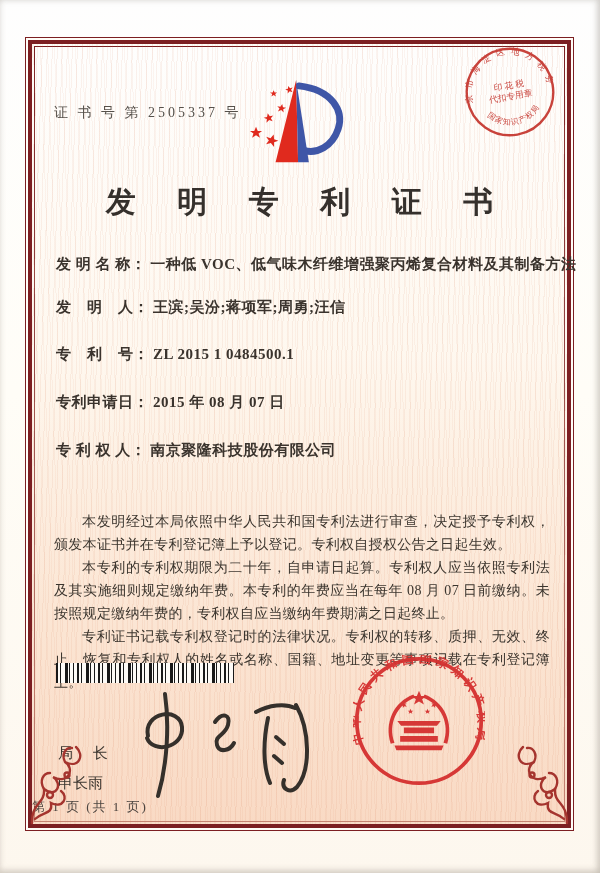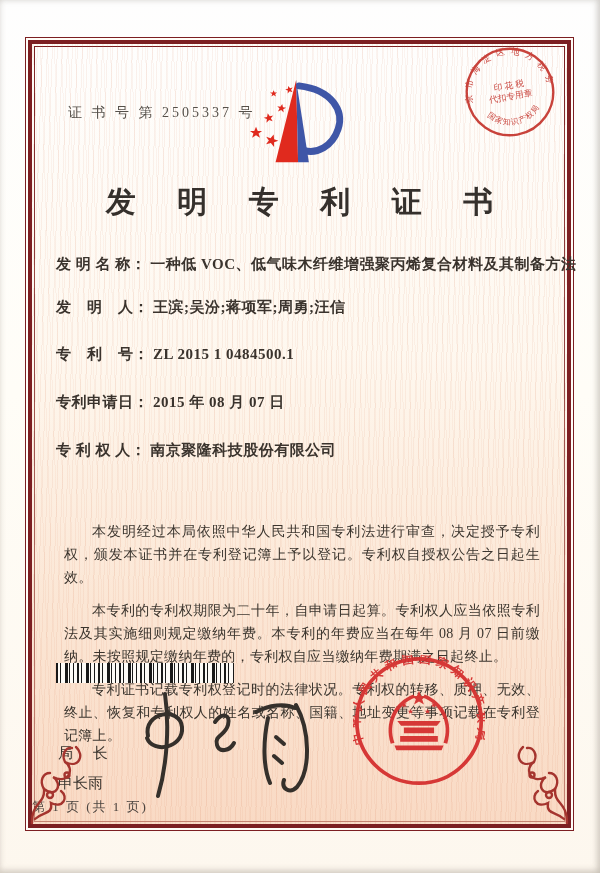--- a/index.html
+++ b/index.html
@@ -21,40 +21,40 @@
   }
   .guilloche{
     position:absolute;inset:0;pointer-events:none;
     background:
       repeating-linear-gradient(92deg, rgba(216,128,92,.10) 0 1px, rgba(0,0,0,0) 1px 5px),
       repeating-linear-gradient(88deg, rgba(216,128,92,.08) 0 1px, rgba(0,0,0,0) 1px 7px),
       linear-gradient(180deg, rgba(255,255,255,0) 0%, rgba(252,226,204,.20) 40%,
                       rgba(248,206,176,.45) 72%, rgba(246,198,168,.60) 100%);
   }
   .cert-no{
-    position:absolute;left:36px;top:60px;font-size:14px;letter-spacing:3px;
+    position:absolute;left:22px;top:60px;font-size:14px;letter-spacing:3px;
     color:#55504a;white-space:nowrap;
   }
   .logo{position:absolute;left:216px;top:34px;width:108px;height:90px;}
   .tax-seal{position:absolute;left:432px;top:2px;width:92px;height:92px;transform:rotate(-10deg);opacity:.92;}
   .title{
     position:absolute;left:0;right:0;top:138px;text-align:center;
     font-size:30px;font-weight:700;letter-spacing:17px;color:#35302c;text-indent:17px;
   }
   .field{
     position:absolute;left:24px;right:20px;font-size:15px;color:#3a332d;
     white-space:nowrap;letter-spacing:.5px;
   }
   .field .lbl{font-weight:600;}
   .field .val{font-weight:600;margin-left:4px;}
   .body-text{
     position:absolute;left:22px;top:466px;width:496px;font-size:14px;line-height:23px;
     color:#3b352e;text-align:justify;letter-spacing:.3px;
   }
-  .body-text p{margin:10px;text-indent:2em;}
+  .body-text p{margin:0;text-indent:2em;}
   .barcode{
     position:absolute;left:24px;top:619px;width:178px;height:20px;background-color:#fdfbf7;
     background-image:repeating-linear-gradient(90deg,
       #191919 0 2px,rgba(0,0,0,0) 2px 4px,#191919 4px 5px,rgba(0,0,0,0) 5px 9px,
       #191919 9px 12px,rgba(0,0,0,0) 12px 13px,#191919 13px 14px,rgba(0,0,0,0) 14px 17px,
       #191919 17px 18px,rgba(0,0,0,0) 18px 21px);
   }
   .signer{position:absolute;left:26px;top:694px;font-size:15px;color:#3a342e;line-height:30px;}
   .signer .t{letter-spacing:8px;}
   .signature{position:absolute;left:86px;top:638px;width:228px;height:128px;}

